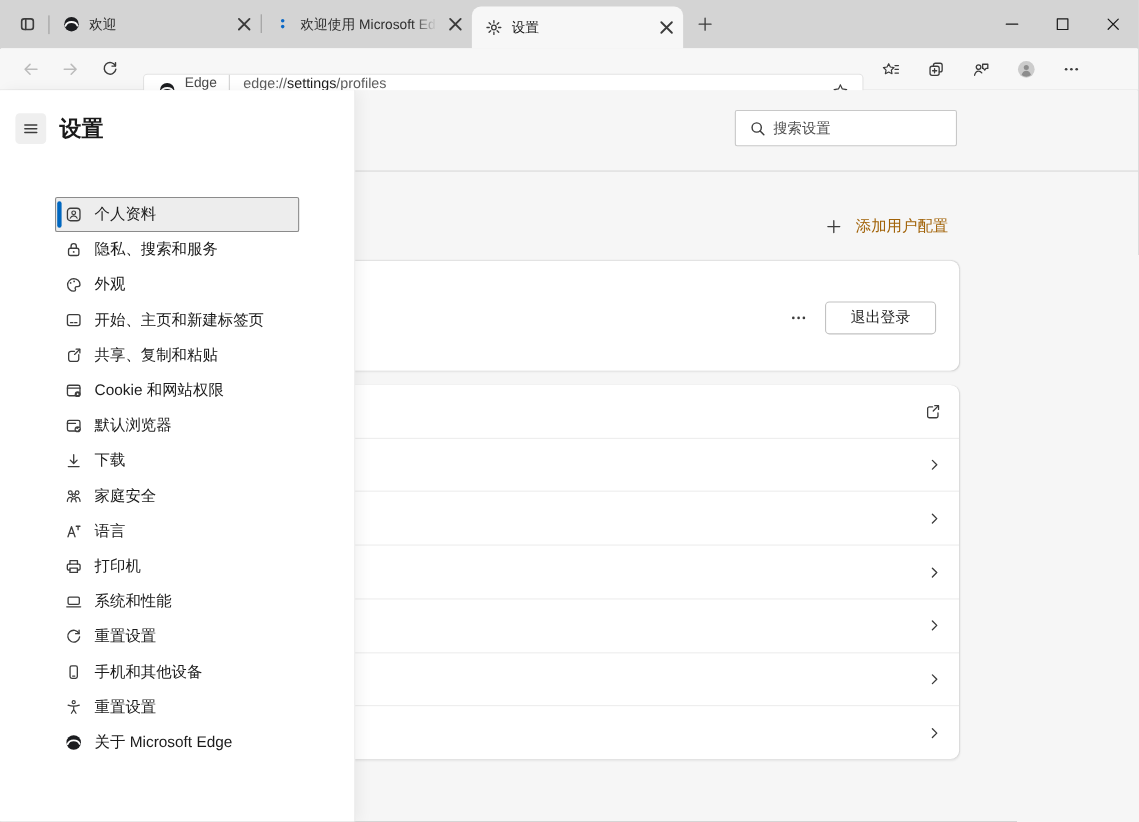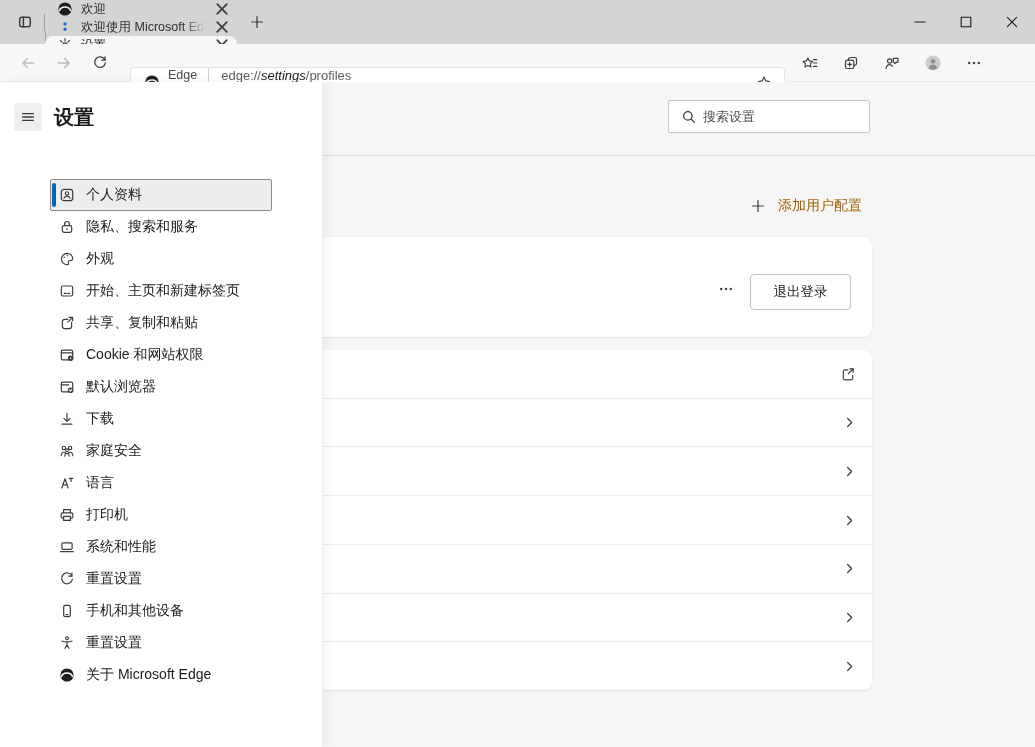--- a/index.html
+++ b/index.html
@@ -2,21 +2,21 @@
 <html><head>
 <meta charset="utf-8">
 <style>
   html,body{margin:0;padding:0;background:#e8e8e8;}
   .window{position:relative;width:1035px;height:747px;background:#fff;overflow:hidden;
     font-family:"Liberation Sans",sans-serif;outline:1px solid #8f8f8f;outline-offset:-1px;}
   
   .tabbar{position:absolute;left:0;top:0;width:100%;height:44px;background:#d4d4d4;display:flex;align-items:flex-end;}
   .tab-actions{width:30px;height:30px;margin:0 4px 7px 10px;border:none;background:transparent;display:flex;align-items:center;justify-content:center;border-radius:6px;}
   .tab-sep{width:1px;height:17px;background:#9d9d9d;margin-bottom:13px;}
-  .tabs{display:flex;height:44px;flex-direction:column;}
+  .tabs{display:flex;height:44px;}
   .tab{position:relative;width:192px;height:44px;display:flex;align-items:center;gap:8px;padding:0 6px 0 12px;box-sizing:border-box;cursor:pointer;}
   .tab + .tab::before{content:"";position:absolute;left:0;top:13px;width:1px;height:17px;background:#9d9d9d;}
   .tab.active::before,.tab.active + .tab::before{display:none;}
   .tab.active{height:38px;align-self:flex-end;background:#f7f7f7;border-radius:8px 8px 0 0;}
   .tab-title{flex:1;font-size:12.5px;color:#2f2f2f;white-space:nowrap;overflow:hidden;
     -webkit-mask-image:linear-gradient(90deg,#000 82%,transparent);mask-image:linear-gradient(90deg,#000 82%,transparent);}
   .tab.active .tab-title{color:#1a1a1a;}
   .tab-close{width:18px;height:18px;border:none;background:transparent;display:flex;align-items:center;justify-content:center;border-radius:4px;flex:0 0 auto;}
   .tab-close svg{width:9px;height:9px;}
   .new-tab{width:28px;height:28px;margin:0 0 8px 6px;border:none;background:transparent;display:flex;align-items:center;justify-content:center;border-radius:6px;}
@@ -28,40 +28,40 @@
   .toolbar{position:absolute;left:0;top:44px;width:100%;height:38px;background:#f7f7f7;display:flex;align-items:center;border-bottom:1px solid #ececec;box-sizing:border-box;}
   .nav-btns{display:flex;margin-left:10px;}
   .tool-btn{width:36px;height:30px;border:none;background:transparent;display:flex;align-items:center;justify-content:center;border-radius:5px;}
   .tool-btn svg{width:17px;height:17px;}
   .tool-btn.disabled svg{stroke:#bcbcbc;}
   .addressbar{width:655px;height:30px;margin-left:12px;background:#fff;border:1px solid #e3e3e3;border-radius:4px;display:flex;box-sizing:border-box;padding:0 2px 0 13px;margin-top:38px;}
   .site-icon svg{width:15px;height:15px;}
   .site-label{font-size:12.5px;color:#4a4a4a;margin:0 11px 0 8px;}
   .addr-sep{width:1px;height:16px;background:#d2d2d2;margin-right:12px;}
   .url{font-size:13px;color:#5d5d5d;flex:1;white-space:nowrap;overflow:hidden;}
-  .url-strong{color:#1b1b1b;font-style:italic;}
+  .url-strong{color:#1b1b1b;}
   .star-add{margin-left:auto;}
   .star-add svg{width:17px;height:17px;}
   .action-btns{display:flex;align-items:center;margin-left:8px;gap:7px;}
   .action-btns .tool-btn{width:34px;}
   [data-name="avatar-icon"] svg{width:26px;height:26px;}
   
   .content{position:absolute;left:0;top:82px;right:0;bottom:0;background:#f6f6f6;}
   .hdr-divider{position:absolute;left:0;top:73px;right:0;height:1px;background:#d8d8d8;}
   .search-wrap{position:absolute;left:668px;top:18px;width:202px;height:33px;background:#fff;border:1px solid #c8c8c8;border-radius:2px;box-sizing:border-box;display:flex;align-items:center;gap:4px;padding:0 8px 0 12px;}
   .search-wrap svg{width:15px;height:15px;}
   .search-input{flex:1;border:none;outline:none;background:transparent;font-size:13px;color:#1b1b1b;font-family:inherit;min-width:0;}
   .search-input::placeholder{color:#4e4e4e;opacity:1;}
   .add-profile{position:absolute;left:744px;top:110px;display:flex;align-items:center;gap:12px;border:none;background:transparent;font-size:14px;color:#a16207;font-family:inherit;padding:5px 6px;border-radius:4px;cursor:pointer;}
   .add-profile svg{width:14px;height:14px;}
   .card{position:absolute;left:280px;width:592px;background:#fff;border-radius:8px;box-shadow:0 1px 2px rgba(0,0,0,.07),0 0 1px rgba(0,0,0,.10);}
   .card-profile{top:155px;height:100px;}
   .more-btn{position:absolute;right:134px;top:43px;width:24px;height:18px;border:none;background:transparent;display:flex;align-items:center;justify-content:center;border-radius:3px;}
   .more-btn svg{width:18px;height:18px;}
-  .signout-btn{position:absolute;right:21px;top:37px;width:101px;height:36px;background:#fff;border:1px solid #c2c2c2;border-radius:4px;font-size:13.5px;color:#1d1d1d;font-family:Liberation Sans, sans-serif;cursor:pointer;}
+  .signout-btn{position:absolute;right:21px;top:37px;width:101px;height:30px;background:#fff;border:1px solid #c2c2c2;border-radius:4px;font-size:13.5px;color:#1d1d1d;font-family:Liberation Sans, sans-serif;cursor:pointer;}
   .card-rows{top:268px;height:340px;display:flex;flex-direction:column;overflow:hidden;}
   .row{flex:1;display:flex;align-items:center;justify-content:flex-end;padding-right:16px;border-bottom:1px solid #ededed;}
   .row:last-child{border-bottom:none;}
   [data-name="external-link-icon"] svg{width:16px;height:16px;}
   .row [data-name="chevron-right-icon"] svg{width:13px;height:13px;}
   
   .sidebar{position:absolute;left:0;top:0;width:322px;height:100%;background:#fff;z-index:5;
     box-shadow:1px 0 0 #ececec,5px 0 12px rgba(0,0,0,.05);}
   .sb-head{display:flex;align-items:center;gap:12px;padding:21px 0 0 14px;}
   .hamburger{width:28px;height:28px;border:none;background:#efefef;border-radius:4px;display:flex;align-items:center;justify-content:center;}

